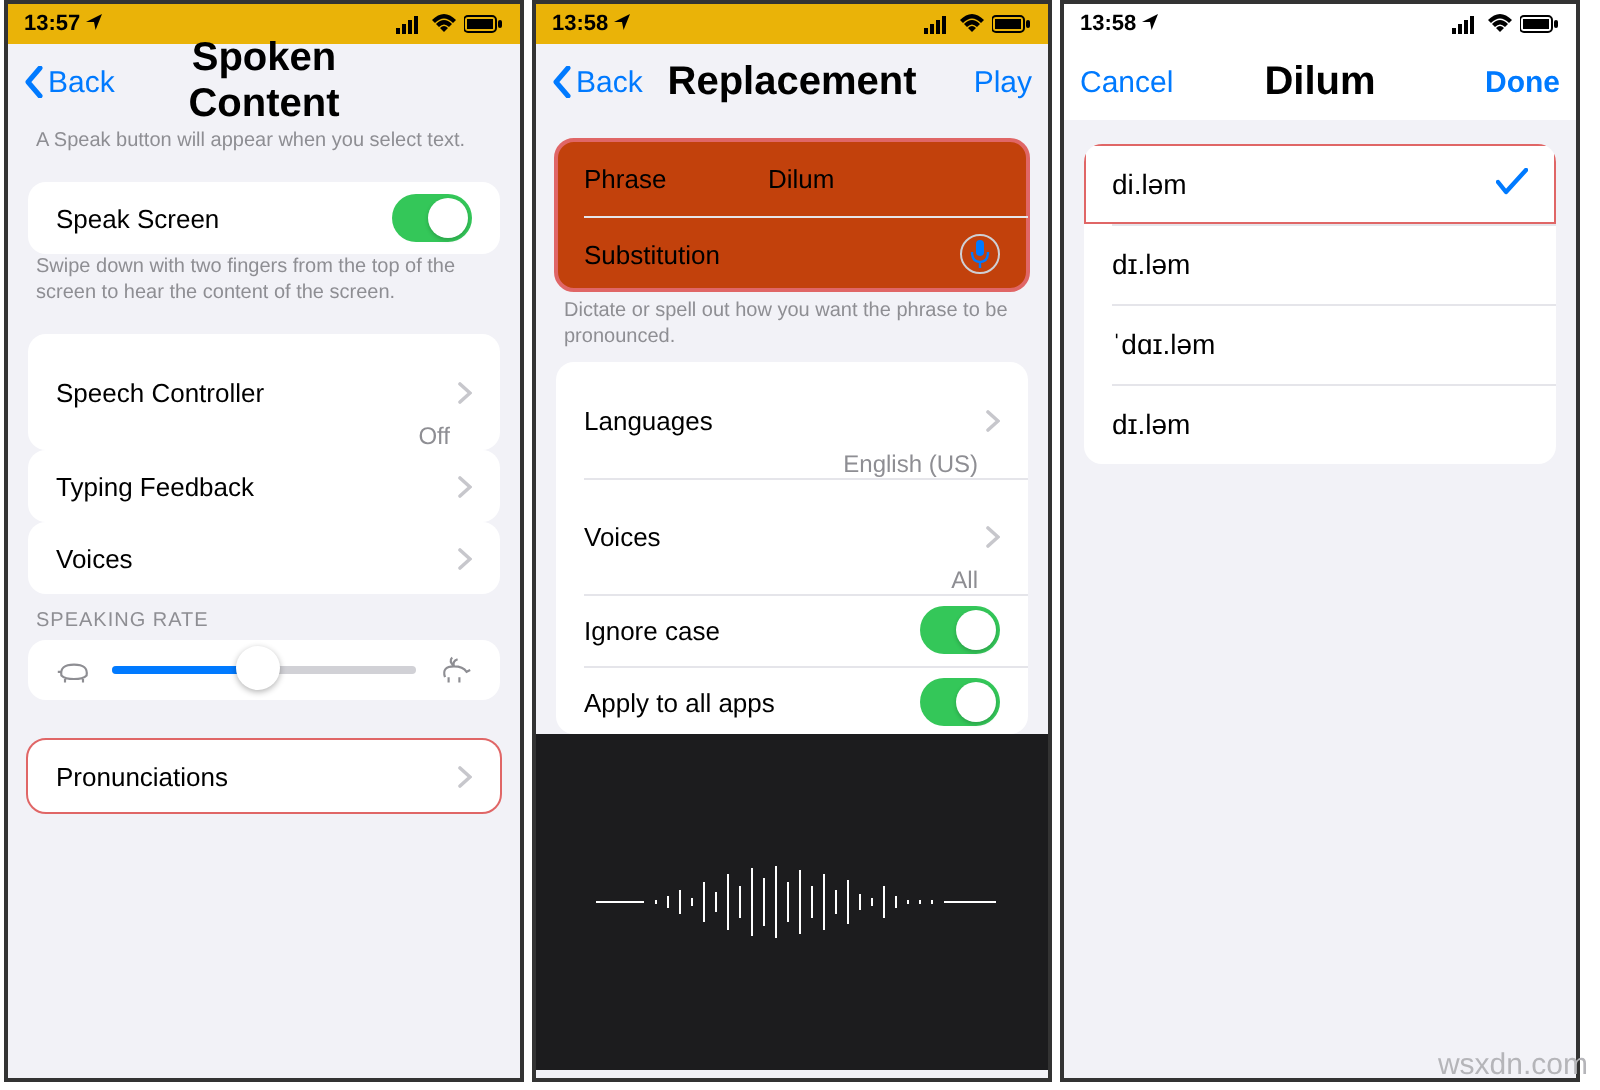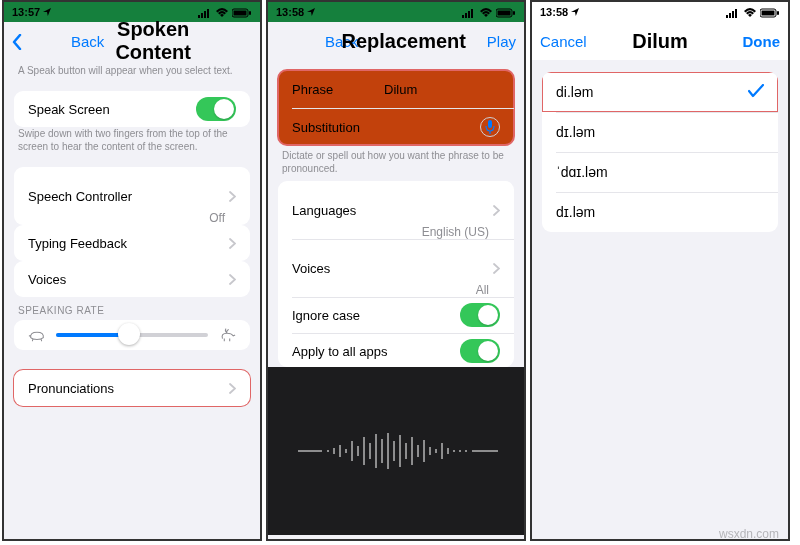--- a/index.html
+++ b/index.html
@@ -4,28 +4,28 @@
 <style>
   * { box-sizing: border-box; margin: 0; padding: 0; font-family: -apple-system, "Helvetica Neue", Arial, sans-serif; }
   body { background: #fff; width: 800px; height: 545px; overflow: hidden; }
   .stage { display: flex; width: 800px; height: 545px; }
   .phone {
     width: 260px; height: 541px; border: 2px solid #333; margin: 0 2px;
     background: #f2f2f7; display: flex; flex-direction: column; overflow: hidden;
   }
   .statusbar {
     height: 20px; display: flex; justify-content: space-between; align-items: center;
-    font-size: 11px; font-weight: 600; padding: 0 8px; background: #15803d;
+    font-size: 11px; font-weight: 600; padding: 0 8px; background: #eab308;
   }
   .statusbar .right svg { vertical-align: middle; }
   .navbar {
     height: 38px; display: flex; align-items: center; justify-content: space-between;
     padding: 0 8px; background: #f2f2f7;
   }
-  .nav-left, .nav-right { color: #007aff; font-size: 15px; display: flex; align-items: flex-end; min-width: 50px; gap: 47px; }
+  .nav-left, .nav-right { color: #007aff; font-size: 15px; display: flex; align-items: flex-start; min-width: 50px; }
   .nav-right { justify-content: flex-end; }
   .nav-title { font-size: 20px; font-weight: 600; text-align: center; flex: 1; }
   .phone.white .statusbar, .phone.white .navbar { background: #fff; }
   .content { flex: 1; overflow: hidden; padding: 4px 0; }
 
   .group { margin-bottom: 8px; }
   .hint { font-size: 10px; color: #8e8e93; padding: 0 14px 6px; line-height: 1.3; }
   .cell {
     background: #fff; min-height: 36px; display: flex; align-items: center;
     padding: 0 14px; font-size: 13px; position: relative;
@@ -67,21 +67,21 @@
   .phrase-row .fval { flex: 1; color: #000; }
   .mic { color: #007aff; width: 20px; height: 20px; border-radius: 50%; border: 1px solid #cfcfd4; display: flex; align-items: center; justify-content: center; }
 
   .wave-area { background: #1c1c1e; height: 170px; margin-top: auto; position: relative; }
   .wave { position: absolute; left: 0; right: 0; top: 50%; height: 40px; transform: translateY(-50%); }
 
   .option-row { background: #fff; min-height: 40px; display: flex; align-items: center; padding: 0 14px; font-size: 14px; position: relative; justify-content: space-between; }
   .option-row + .option-row::before { content: ""; position: absolute; left: 14px; right: 0; top: 0; height: 1px; background: #e5e5ea; }
   .check { color: #007aff; }
 
-  .watermark { position: fixed; right: 21px; bottom: 4px; font-size: 12px; color: #b5b5b9; }
+  .watermark { position: fixed; right: 6px; bottom: 4px; font-size: 15px; color: #b5b5b9; }
 </style>
 </head>
 <body>
 
 <div class="stage">
 
 <div class="phone">
   <div class="statusbar">
     <span><span>13:57</span> <svg width="8" height="8" viewBox="0 0 10 10">
             <path d="M0 5 L10 0 L6 10 L5 5 Z" fill="#000"></path>

